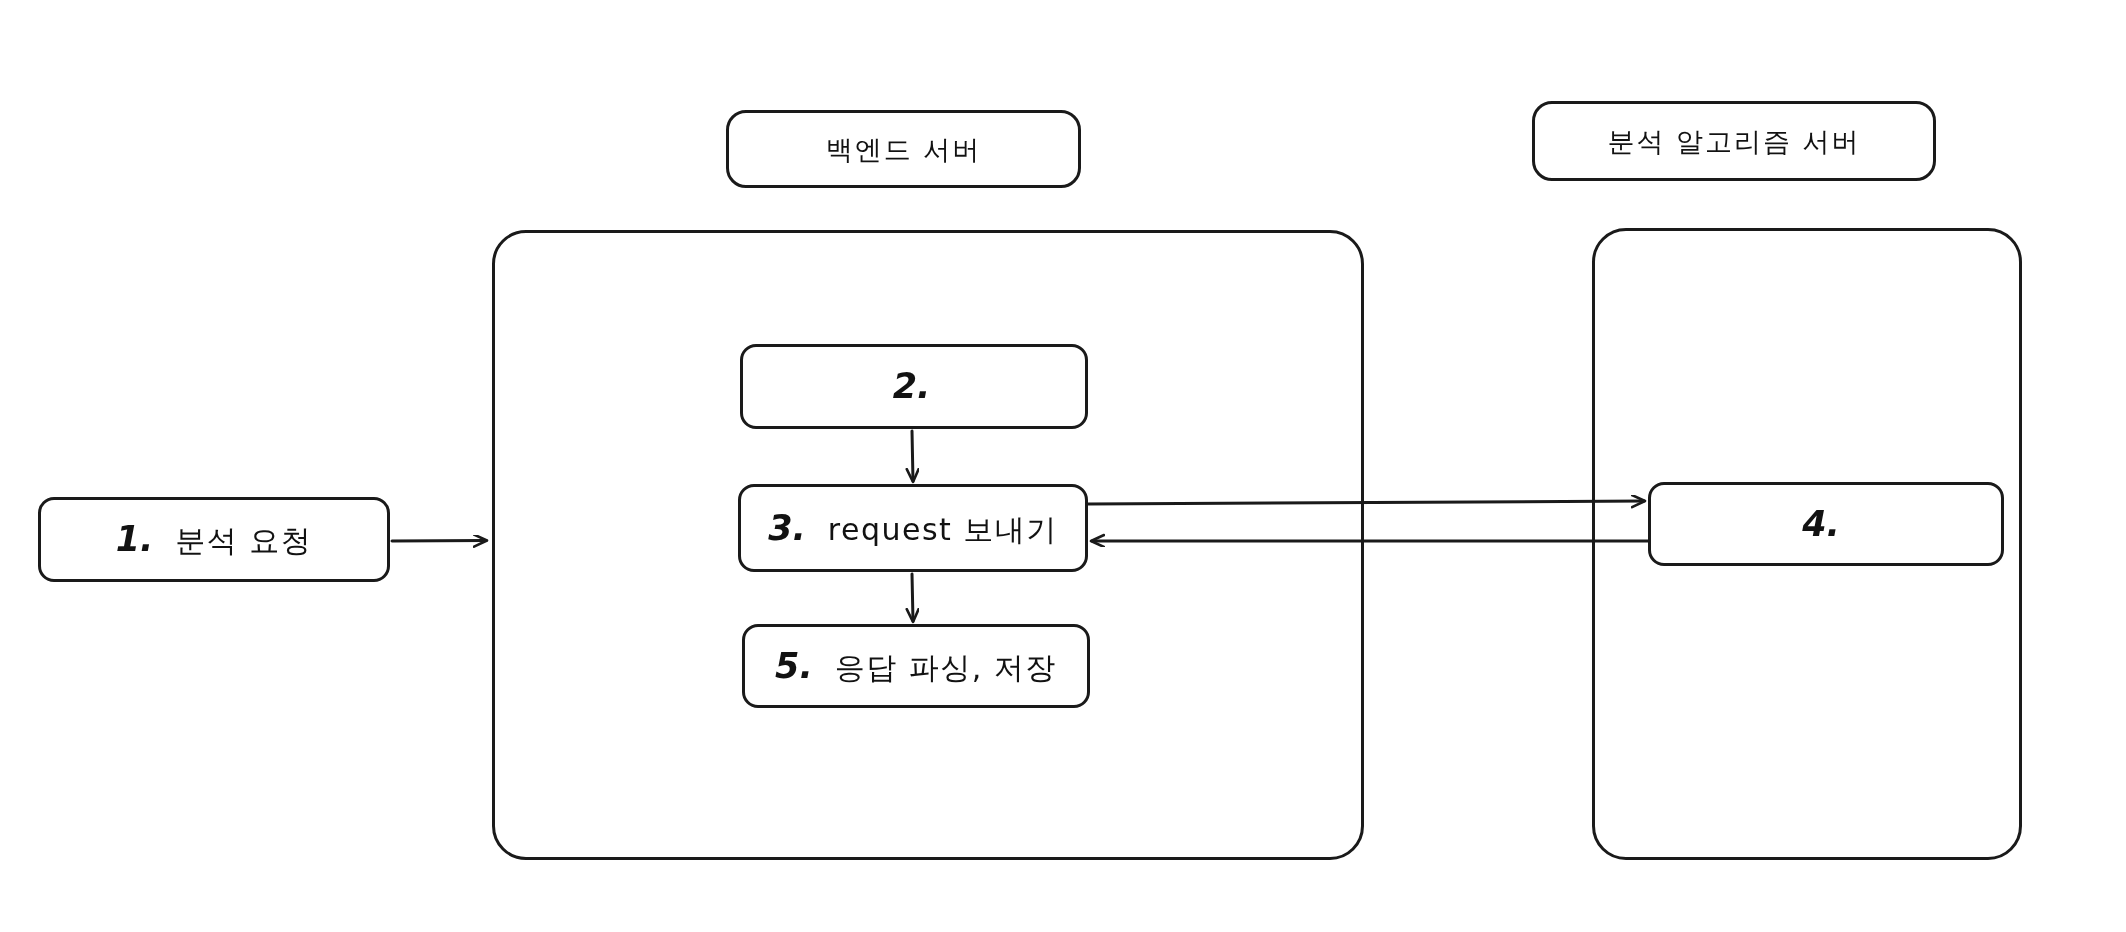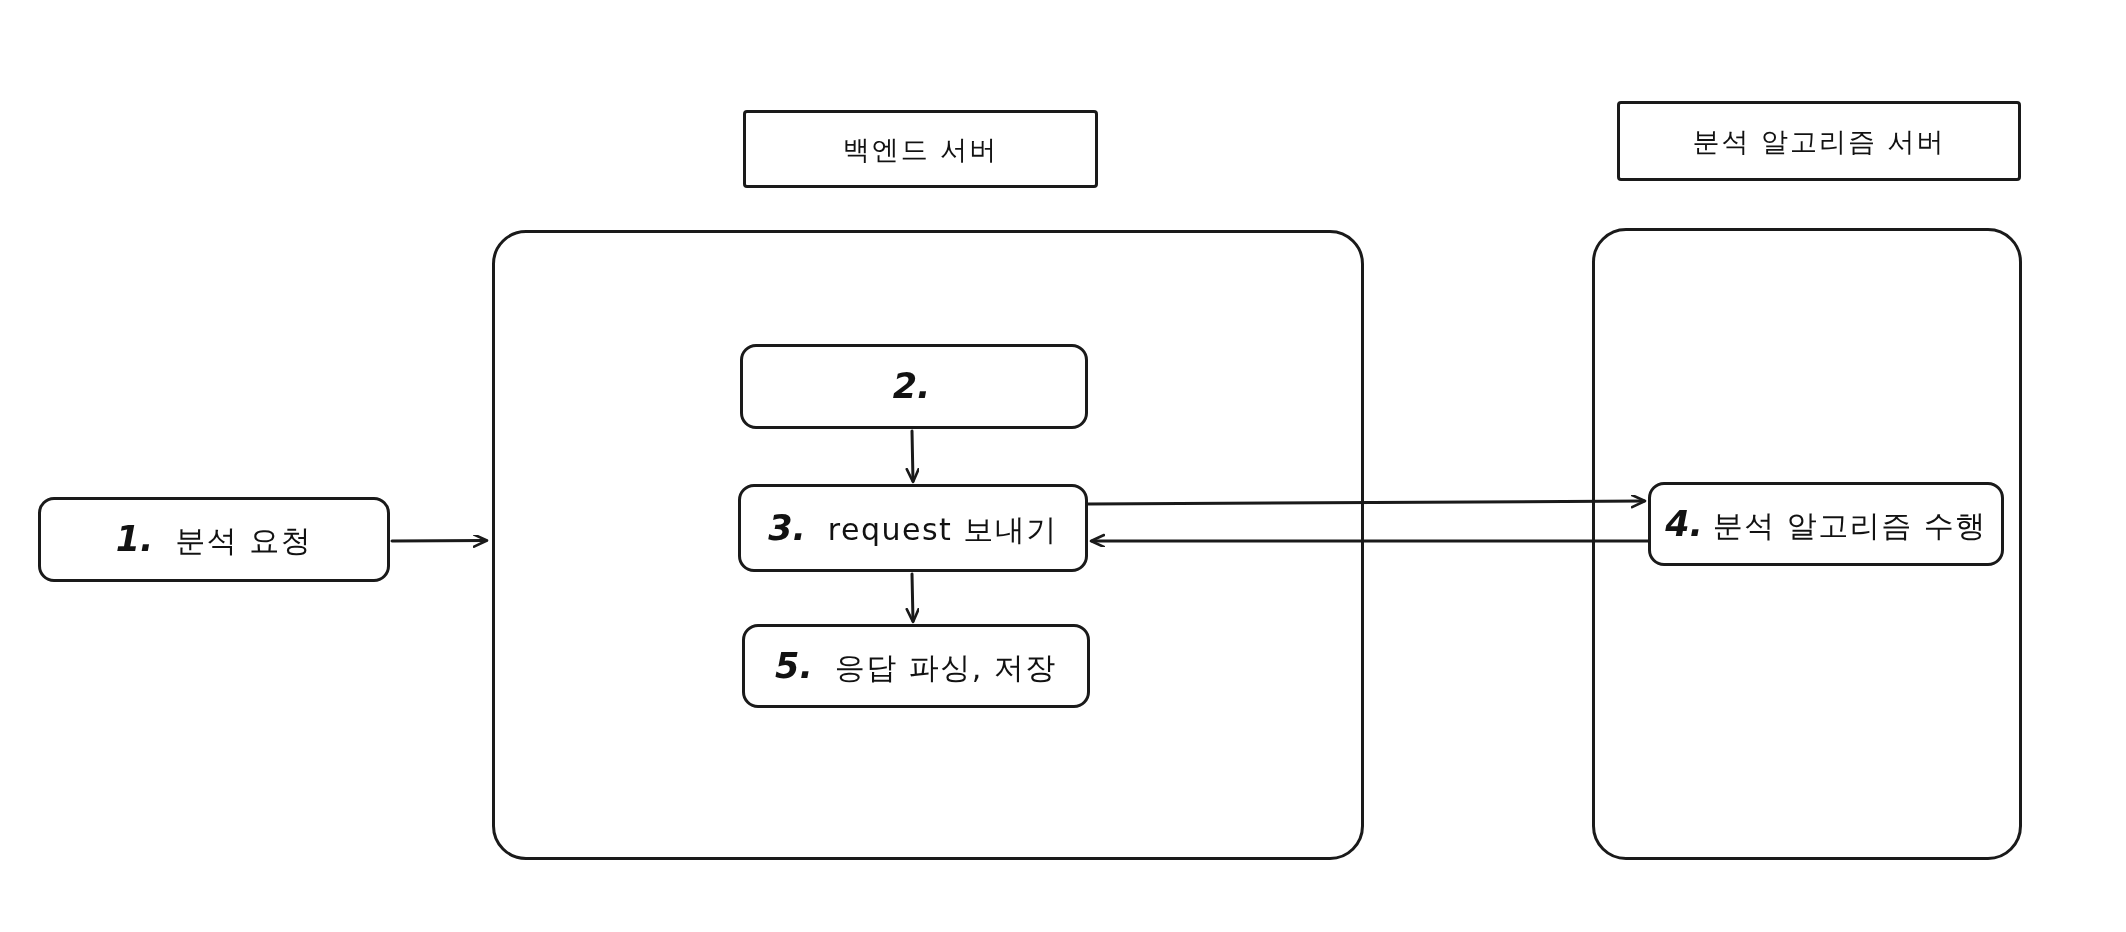--- a/index.html
+++ b/index.html
@@ -37,23 +37,22 @@
     justify-content: center;
     color: #121212;
   }
   .container-node {
     border-width: 3px;
     border-radius: 34px;
     background: transparent;
     z-index: 1;
   }
   .title-node {
-    border-radius: 4px;
+    border-radius: 20px;
     z-index: 4;
-    margin-left: 17px;
   }
   .step-node {
     border-radius: 16px;
     z-index: 5;
   }
   .label {
     white-space: nowrap;
     line-height: 1;
     display: inline-flex;
     align-items: baseline;
@@ -115,21 +114,21 @@
   </svg>
 
   <div class="node container-node" style="left:492px; top:230px; width:872px; height:630px;"></div>
 
   <div class="node container-node" style="left:1592px; top:228px; width:430px; height:632px;"></div>
 
   <div class="node title-node" style="left:726px; top:110px; width:355px; height:78px;">
     <span class="label title-label">백엔드 서버</span>
   </div>
 
-  <div class="node title-node" style="left:1600px; top:101px; width:404px; height:80px;">
+  <div class="node title-node" style="left:1532px; top:101px; width:404px; height:80px;">
     <span class="label title-label">분석 알고리즘 서버</span>
   </div>
 
   <div class="node step-node" style="left:38px; top:497px; width:352px; height:85px;">
     <span class="label step-label gap-wide">
       <span class="step-num">1.</span>
       <span class="step-text">분석 요청</span>
     </span>
   </div>
 
@@ -149,17 +148,16 @@
   <div class="node step-node" style="left:742px; top:624px; width:348px; height:84px;">
     <span class="label step-label gap-wide">
       <span class="step-num">5.</span>
       <span class="step-text">응답 파싱, 저장</span>
     </span>
   </div>
 
   <div class="node step-node" style="left:1648px; top:482px; width:356px; height:84px;">
     <span class="label step-label gap-mid">
       <span class="step-num">4.</span>
-      <span class="step-text">분석 알고리즘 수행</span>
     </span>
   </div>
 
 </div>
 
 </body></html>

